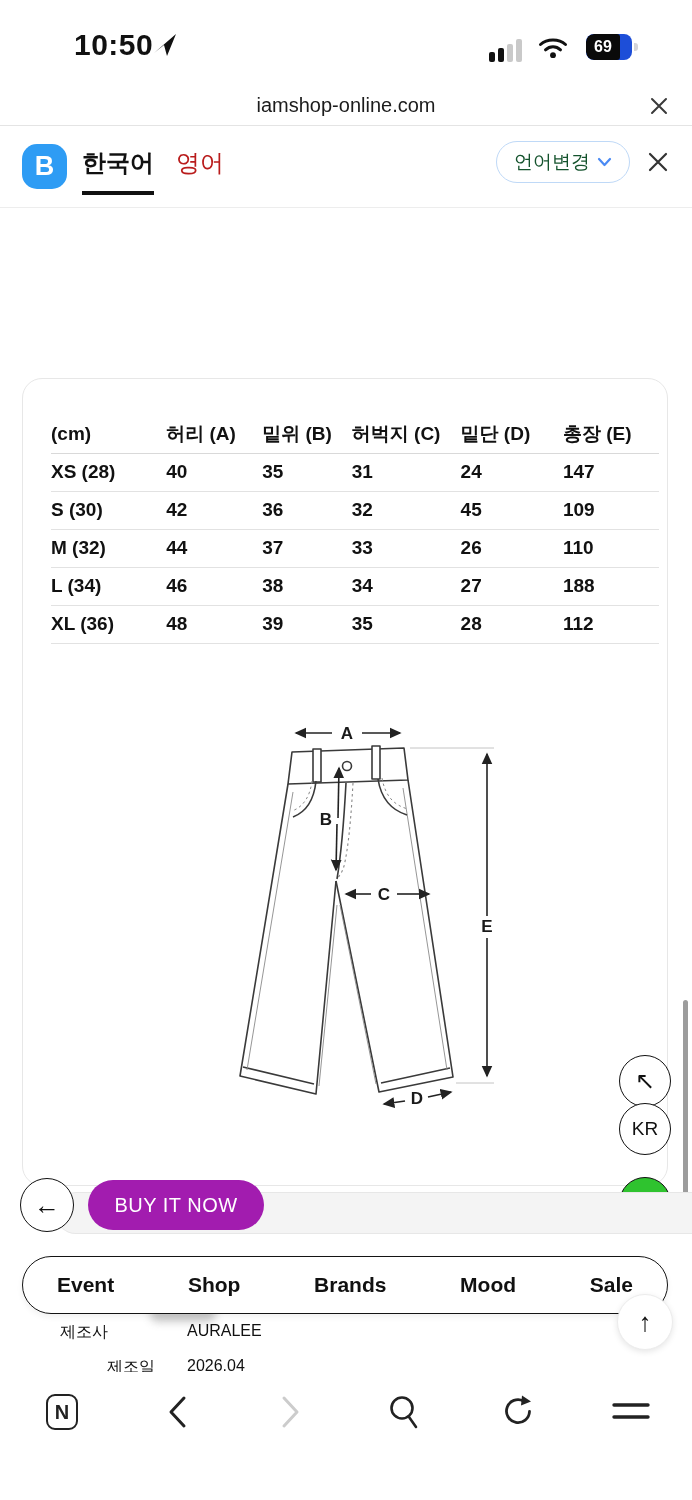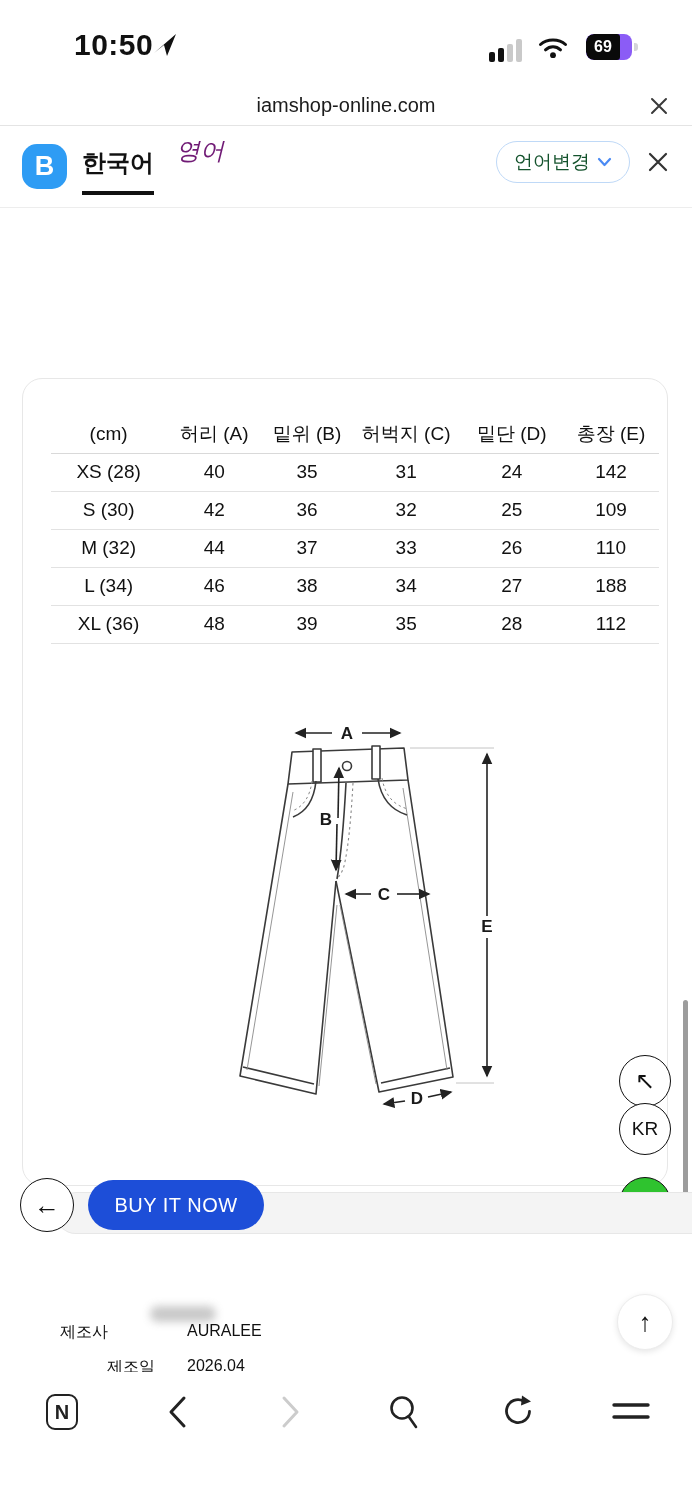--- a/index.html
+++ b/index.html
@@ -14,43 +14,43 @@
   .time { position:absolute; left:74px; top:28px; font-size:30px; font-weight:700; letter-spacing:.5px; }
   .loc-arrow { position:absolute; left:152px; top:32px; }
   .signal { position:absolute; left:489px; top:36px; width:38px; height:26px; }
   .signal i { position:absolute; bottom:0; width:6px; border-radius:2px; background:#111; }
   .signal i:nth-child(1){ left:0;  height:10px; }
   .signal i:nth-child(2){ left:9px; height:14px; }
   .signal i:nth-child(3){ left:18px; height:18px; background:#c9c9c9; }
   .signal i:nth-child(4){ left:27px; height:23px; background:#c9c9c9; }
   .wifi { position:absolute; left:538px; top:36px; }
   .battery { position:absolute; left:586px; top:34px; width:52px; height:26px; }
-  .batt-body { position:absolute; left:0; top:0; width:46px; height:26px; border-radius:8px; background:#8b5cf6; overflow:hidden; }
+  .batt-body { position:absolute; left:0; top:0; width:46px; height:26px; border-radius:8px; background:#1d4ed8; overflow:hidden; }
   .batt-fill { position:absolute; left:0; top:0; height:26px; width:34px; background:#0a0a0a; border-radius:8px 3px 3px 8px; }
   .batt-pct { position:absolute; left:0; top:0; width:34px; height:26px; display:flex; align-items:center; justify-content:center;
               color:#fff; font-size:16px; font-weight:700; }
   .batt-nub { position:absolute; right:0; top:9px; width:4px; height:8px; border-radius:0 3px 3px 0; background:#d4d4d8; }
   
   .urlbar { position:absolute; top:88px; left:0; width:692px; height:38px; background:#fff; border-bottom:1px solid #e4e4e4; }
   .url-text { position:absolute; left:0; right:0; top:6px; text-align:center; font-size:20px; color:#1c1c1c; }
   .url-close { position:absolute; right:22px; top:7px; cursor:pointer; }
   
   .langbar { position:absolute; top:127px; left:0; width:692px; height:81px; background:#fff; border-bottom:1px solid #ededed; }
   .logo { position:absolute; left:22px; top:17px; width:45px; height:45px; border-radius:15px;
           display:flex; align-items:center; justify-content:center; color:#fff; font-size:27px; font-weight:700; }
   .tab-ko { position:absolute; left:82px; top:20px; font-size:24px; font-weight:700; padding-bottom:12px; border-bottom:4px solid #111; }
-  .tab-en { position:absolute; left:176px; top:8px; font-size:24px; font-weight:500; color:#701a75;font-style:italic; }
+  .tab-en { position:absolute; left:176px; top:20px; font-size:24px; font-weight:500; color:#b91c1c; }
   .lang-change { position:absolute; right:62px; top:14px; height:42px; border-radius:21px; background:#fff;
                  border:1.5px solid #bfd9f7; display:flex; align-items:center; gap:7px; padding:0 17px; font-size:19px; }
   .lang-close { position:absolute; right:22px; top:23px; cursor:pointer; }
   
   .card { position:absolute; left:22px; top:378px; width:646px; height:808px; background:#fff;
           border:1px solid #e7e7e7; border-radius:20px; }
   table.size { width:calc(100% - 36px); margin:36px 8px 0 28px; border-collapse:collapse; font-size:19px; }
-  table.size th, table.size td { font-weight:400; text-align:center; height:38px; border-bottom:1px solid #e2e2e2; }
+  table.size th, table.size td { font-weight:700; text-align:left; height:38px; border-bottom:1px solid #e2e2e2; }
   table.size th { border-bottom:1px solid #d9d9d9; }
   table.size .c0 { width:18%; } .c1{width:15%;} .c2{width:14%;} .c3{width:17%;} .c4{width:16%;} .c5{width:15%;}
   
   .diagram-svg { position:absolute; left:0; top:0; width:692px; height:1500px; pointer-events:none; }
   
   .circle-btn { position:absolute; width:52px; height:52px; border-radius:50%; background:#fff;
                 border:1.6px solid #111; display:flex; align-items:center; justify-content:center;
                 font-size:19px; cursor:pointer; }
   .fb-top { left:619px; top:1055px; font-size:24px; }
   .fb-kr  { left:619px; top:1103px; }
@@ -147,28 +147,28 @@
           <th class="c5">총장 (E)</th>
         </tr>
       </thead>
       <tbody>
         <tr>
           <td>XS (28)</td>
             <td>40</td>
             <td>35</td>
             <td>31</td>
             <td>24</td>
-            <td>142</td>
+            <td>147</td>
         </tr>
         <tr>
           <td>S (30)</td>
             <td>42</td>
             <td>36</td>
             <td>32</td>
-            <td>25</td>
+            <td>45</td>
             <td>109</td>
         </tr>
         <tr>
           <td>M (32)</td>
             <td>44</td>
             <td>37</td>
             <td>33</td>
             <td>26</td>
             <td>110</td>
         </tr>
@@ -257,23 +257,30 @@
     </div>
   <div class="circle-btn fb-cs" id="csBtn" style="background: rgb(47, 195, 47);">
       <span>CS</span>
     </div>
   <div class="scrollbar"></div>
 
   <div class="gray-band"></div>
   <div class="circle-btn back-btn">
       <span>←</span>
     </div>
-  <button class="buy-btn" id="buyBtn" style="background: #1d4ed8;">BUY IT NOW</button>
+  <button class="buy-btn" id="buyBtn" style="background: #a21caf;">BUY IT NOW</button>
 
   <div class="smudge"></div>
+  <div class="footer-pill">
+    <span>Event</span>
+    <span>Shop</span>
+    <span>Brands</span>
+    <span>Mood</span>
+    <span>Sale</span>
+  </div>
   <div class="info-row" style="top:1322px;">
     <span class="lbl">제조사</span>
     <span class="val">AURALEE</span>
   </div>
   <div class="info-row" style="top:1357px;text-align:right;">
     <span class="lbl">제조일</span>
     <span class="val">2026.04</span>
   </div>
   <div class="up-btn">
       <span>↑</span>

